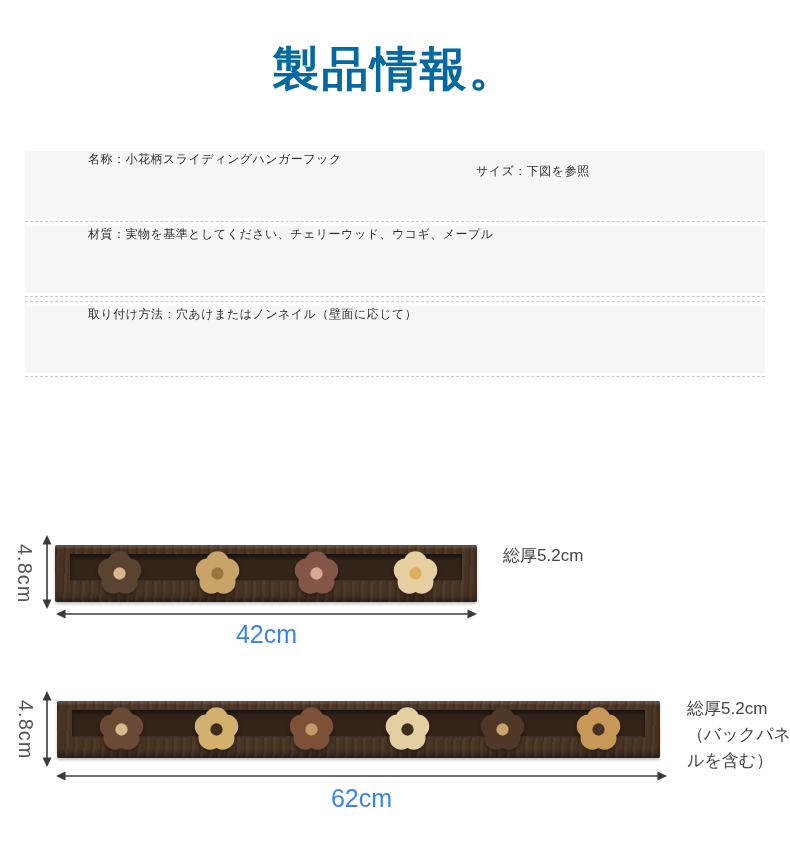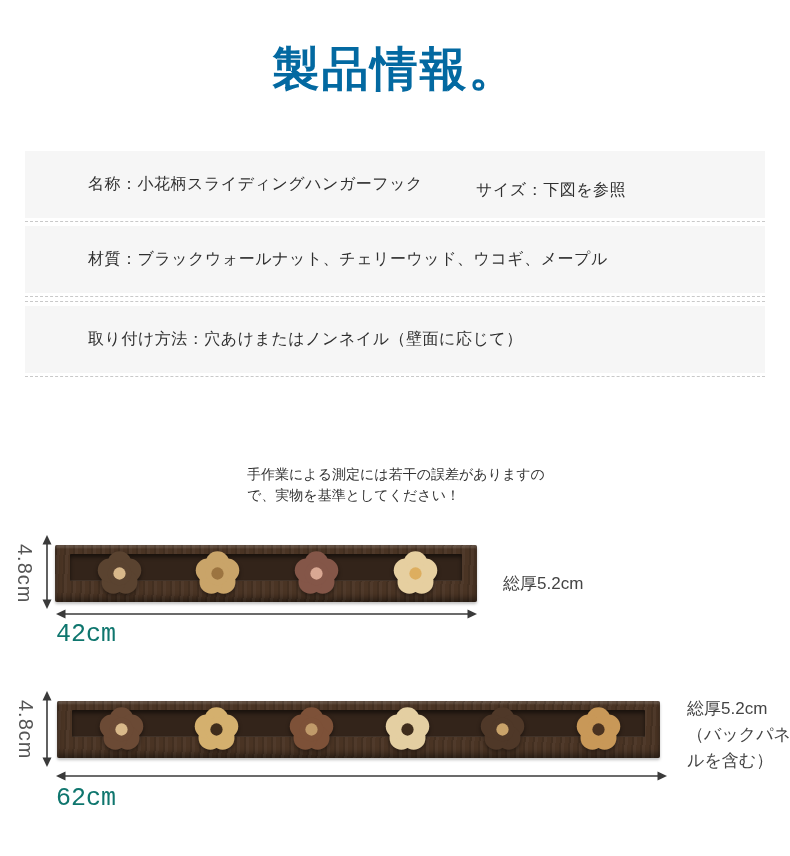--- a/index.html
+++ b/index.html
@@ -8,36 +8,36 @@
     font-family:"Liberation Sans","DejaVu Sans",sans-serif;color:#333;
   }
   .title{
     position:absolute;top:38px;left:0;width:790px;margin:0;text-align:center;
     font-size:47px;font-weight:800;letter-spacing:2px;color:#0369a1;
     font-family:"DejaVu Sans","Liberation Sans",sans-serif;
   }
   .specs{position:absolute;top:151px;left:25px;width:740px;}
   .spec-row{
     position:relative;height:67px;background:#f6f6f6;
-    display:flex;align-items:center;
-    font-size:16px;color:#2f2f2f;letter-spacing:.5px;
+    display:flex;
+    font-size:12px;color:#2f2f2f;letter-spacing:.5px;
   }
   .spec-row .c1{padding-left:63px;}
   .spec-row .c2{position:absolute;left:451px;margin-top:12px;}
   .divider{height:0;border-top:1px dashed #c9c9c9;margin:3px 0 4px 0;}
   .note{
     position:absolute;left:247px;top:464px;width:300px;margin:0;
     font-size:14px;line-height:21px;color:#333;
   }
   
   .vlabel{
     position:absolute;writing-mode:vertical-rl;
     font-size:20px;color:#555;letter-spacing:1px;
   }
-  .wlabel{position:absolute;text-align:left;font-size:25px;color:#0f766e;font-family:Liberation Mono, monospace;}
+  .wlabel{position:absolute;text-align:center;font-size:25px;color:#3b82f6;}
   .side-note{position:absolute;font-size:17px;color:#444;}
   .rail{
     position:absolute;background:#4a3424;border-radius:2px;
     box-shadow:inset 0 3px 2px rgba(255,255,255,.14), inset 0 -4px 6px rgba(0,0,0,.45), 0 2px 3px rgba(0,0,0,.25);
   }
   .rail .grain{
     position:absolute;inset:0;border-radius:2px;
     background:repeating-linear-gradient(93deg, rgba(0,0,0,.10) 0 2px, rgba(255,255,255,.03) 2px 5px, transparent 5px 9px);
   }
   .rail .groove{
@@ -57,31 +57,30 @@
 
   <h1 class="title">製品情報。</h1>
 
   <div class="specs">
     <div class="spec-row">
       <span class="c1">名称：小花柄スライディングハンガーフック</span>
       <span class="c2">サイズ：下図を参照</span>
     </div>
     <div class="divider"></div>
     <div class="spec-row">
-      <span class="c1">材質：ブラックウォールナット、チェリーウッド、ウコギ、メープル</span>
+      <span class="c1">材質：実物を基準としてください、チェリーウッド、ウコギ、メープル</span>
     </div>
     <div class="divider"></div>
     <div class="divider"></div>
     <div class="spec-row">
       <span class="c1">取り付け方法：穴あけまたはノンネイル（壁面に応じて）</span>
     </div>
     <div class="divider"></div>
   </div>
 
-  <p class="note">手作業による測定には若干の誤差がありますので、実物を基準としてください！</p>
 
   <div class="vlabel" style="left:13px;top:544px;">4.8cm</div>
 
   <svg class="arrow" style="left:41px;top:535px;" width="12" height="74" viewBox="0 0 12 74">
     <line x1="6" y1="6" x2="6" y2="68" stroke="#3a3a3a" stroke-width="1.6"></line>
     <path d="M6 0 L10.5 9.5 L1.5 9.5 Z" fill="#3a3a3a"></path>
     <path d="M6 74 L10.5 64.5 L1.5 64.5 Z" fill="#3a3a3a"></path>
   </svg>
 
   <div class="rail" style="left:55px;top:545px;width:422px;height:57px;">
@@ -126,21 +125,21 @@
     </div>
 
   <svg class="arrow" style="left:56px;top:607px;" width="421" height="14" viewBox="0 0 421 14">
     <line x1="6" y1="7" x2="415" y2="7" stroke="#3a3a3a" stroke-width="1.6"></line>
     <path d="M0 7 L9.5 2.5 L9.5 11.5 Z" fill="#3a3a3a"></path>
     <path d="M421 7 L411.5 2.5 L411.5 11.5 Z" fill="#3a3a3a"></path>
   </svg>
 
   <div class="wlabel" style="left:56px;top:620px;width:421px;">42cm</div>
 
-  <div class="side-note" style="left:503px;top:570px;line-height:27px;">
+  <div class="side-note" style="left:503px;top:542px;line-height:27px;">
     <div>総厚5.2cm</div>
   </div>
 
   <div class="vlabel" style="left:14px;top:700px;">4.8cm</div>
 
   <svg class="arrow" style="left:41px;top:691px;" width="12" height="76" viewBox="0 0 12 76">
     <line x1="6" y1="6" x2="6" y2="70" stroke="#3a3a3a" stroke-width="1.6"></line>
     <path d="M6 0 L10.5 9.5 L1.5 9.5 Z" fill="#3a3a3a"></path>
     <path d="M6 76 L10.5 66.5 L1.5 66.5 Z" fill="#3a3a3a"></path>
   </svg>

